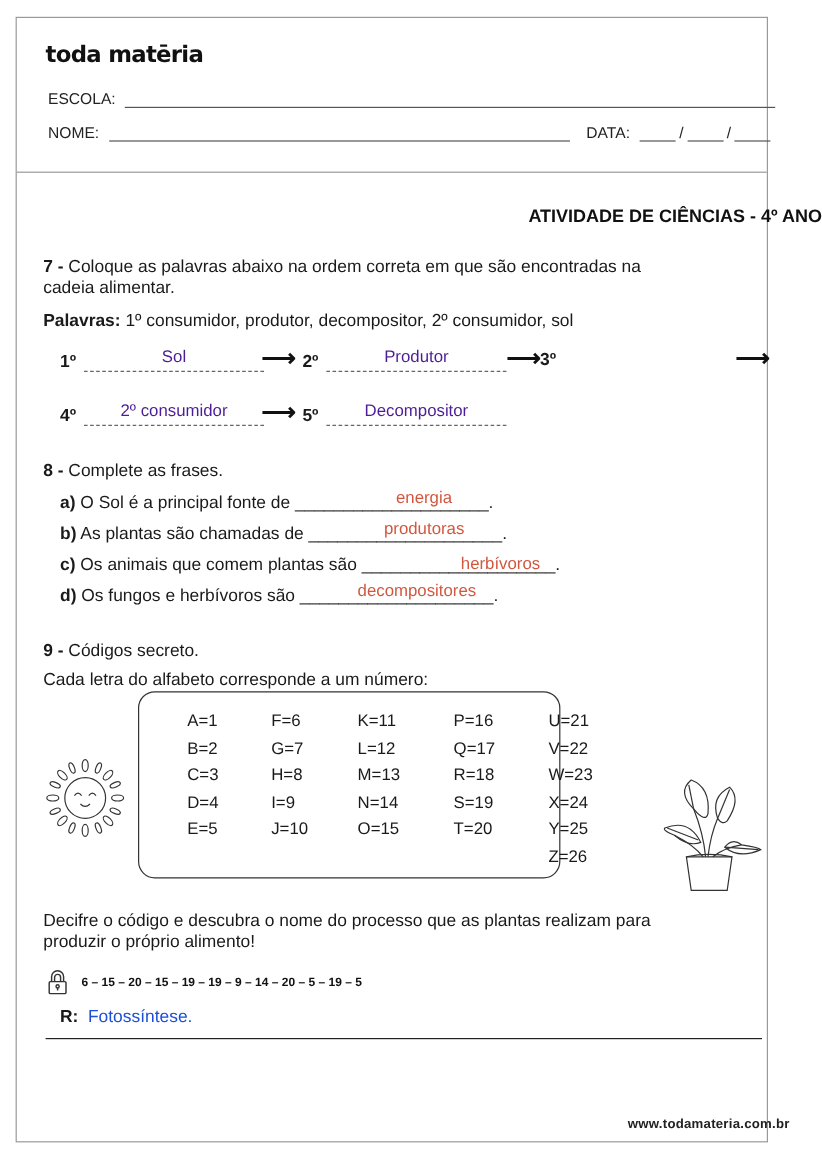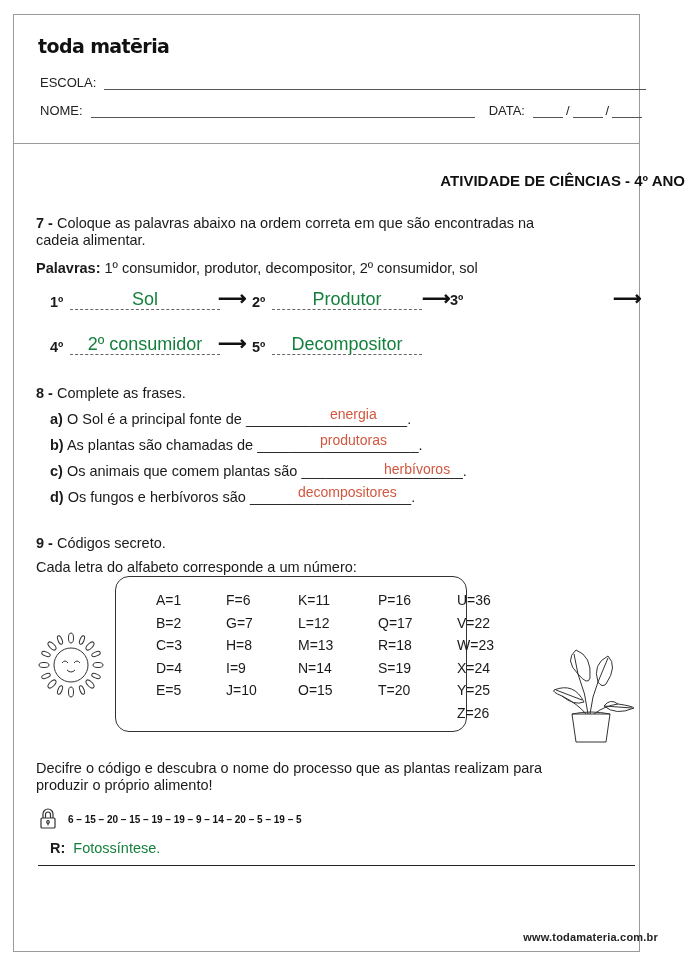--- a/index.html
+++ b/index.html
@@ -17,26 +17,26 @@
   .esc-row .field-line { flex: 1; }
   .nome-row { top: 88px; width: 606px; }
   .date-part { display: flex; align-items: flex-end; margin-left: 14px; }
   .date-slash { margin: 0 3px; }
   .date-blank { width: 30px; border-bottom: 1px solid #555; height: 12px; }
 
   .title { position: absolute; left: 0; right: 0; top: 172px; text-align: right; font-size: 15px; font-weight: bold; color: #111; }
 
   .q { position: absolute; left: 36px; font-size: 14.5px; line-height: 17px; color: #1a1a1a; }
   .q b { font-weight: bold; }
-  .answer { color: #15803d; }
+  .answer { color: #1d4ed8; }
 
   .chain-item { position: absolute; font-size: 14.5px; display: flex; align-items: flex-end; }
   .chain-item .num { font-weight: bold; width: 18px; }
   .chain-slot { position: relative; width: 150px; height: 18px; border-bottom: 1.5px dashed #666; margin-left: 2px; text-align: center; }
-  .chain-slot span { color: #15803d; font-size: 18px; position: relative; top: -3px; }
+  .chain-slot span { color: #4c1d95; font-size: 14px; position: relative; top: -3px; }
   .arrow { position: absolute; font-size: 20px; font-weight: bold; color: #111; }
 
   .fill-line { position: absolute; font-size: 14.5px; color: #1a1a1a; white-space: nowrap; }
   .fill-line .ans { position: absolute; color: #d2573f; font-size: 14px; }
 
   .code-box { position: absolute; left: 115px; top: 576px; width: 352px; height: 156px; border: 1.5px solid #333; border-radius: 14px; }
   .code-col { position: absolute; top: 12px; font-size: 14px; line-height: 22.5px; color: #1a1a1a; }
 
   .sun { position: absolute; left: 36px; top: 630px; width: 70px; height: 70px; }
   .plant { position: absolute; left: 548px; top: 648px; width: 88px; height: 98px; }
@@ -204,21 +204,21 @@
     <div>O=15</div>
   </div>
   <div class="code-col" style="left:262px;">
     <div>P=16</div>
     <div>Q=17</div>
     <div>R=18</div>
     <div>S=19</div>
     <div>T=20</div>
   </div>
   <div class="code-col" style="left:341px;">
-    <div>U=36</div>
+    <div>U=21</div>
     <div>V=22</div>
     <div>W=23</div>
     <div>X=24</div>
     <div>Y=25</div>
     <div>Z=26</div>
   </div>
 </div>
 
 <div class="plant">
   <svg width="88" height="98" viewBox="0 0 88 98" fill="none" stroke="#333" stroke-width="1">

